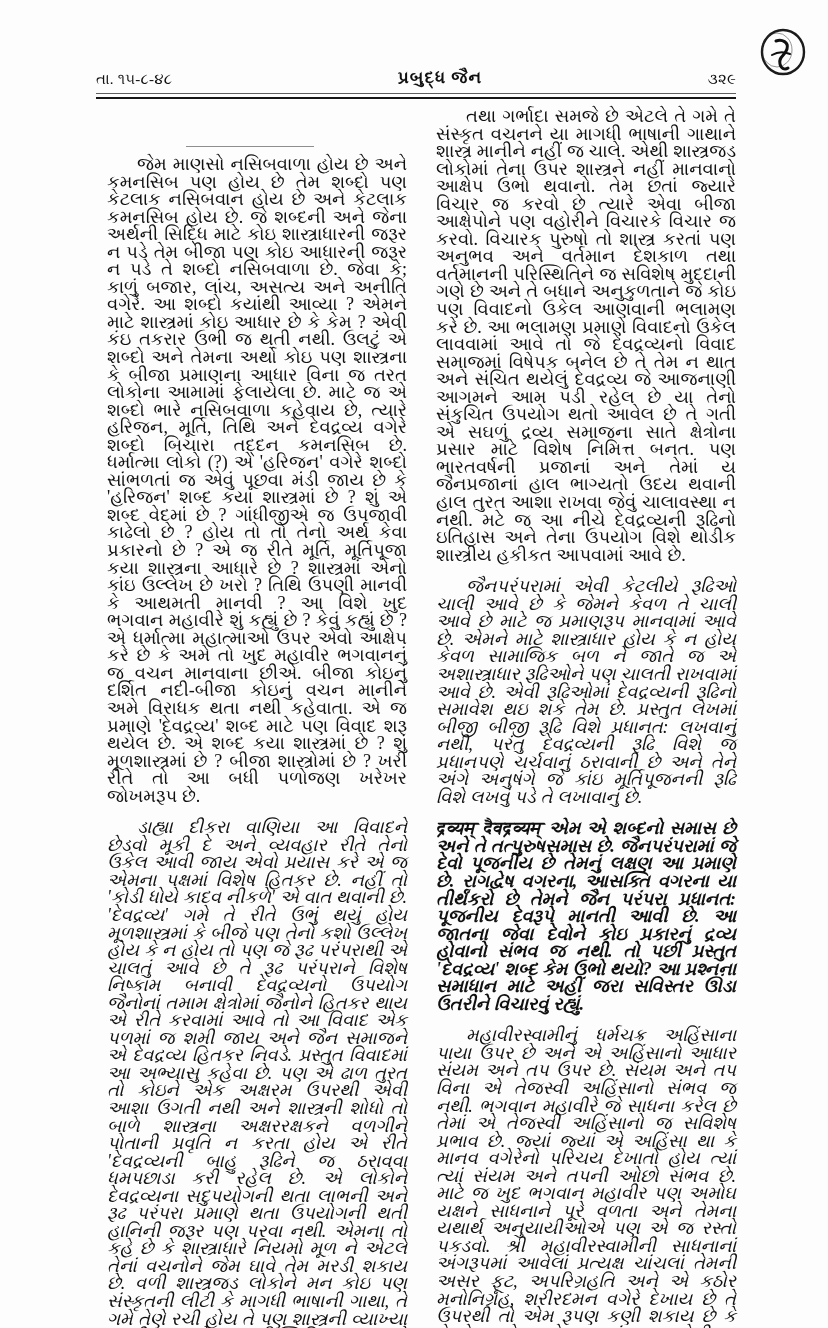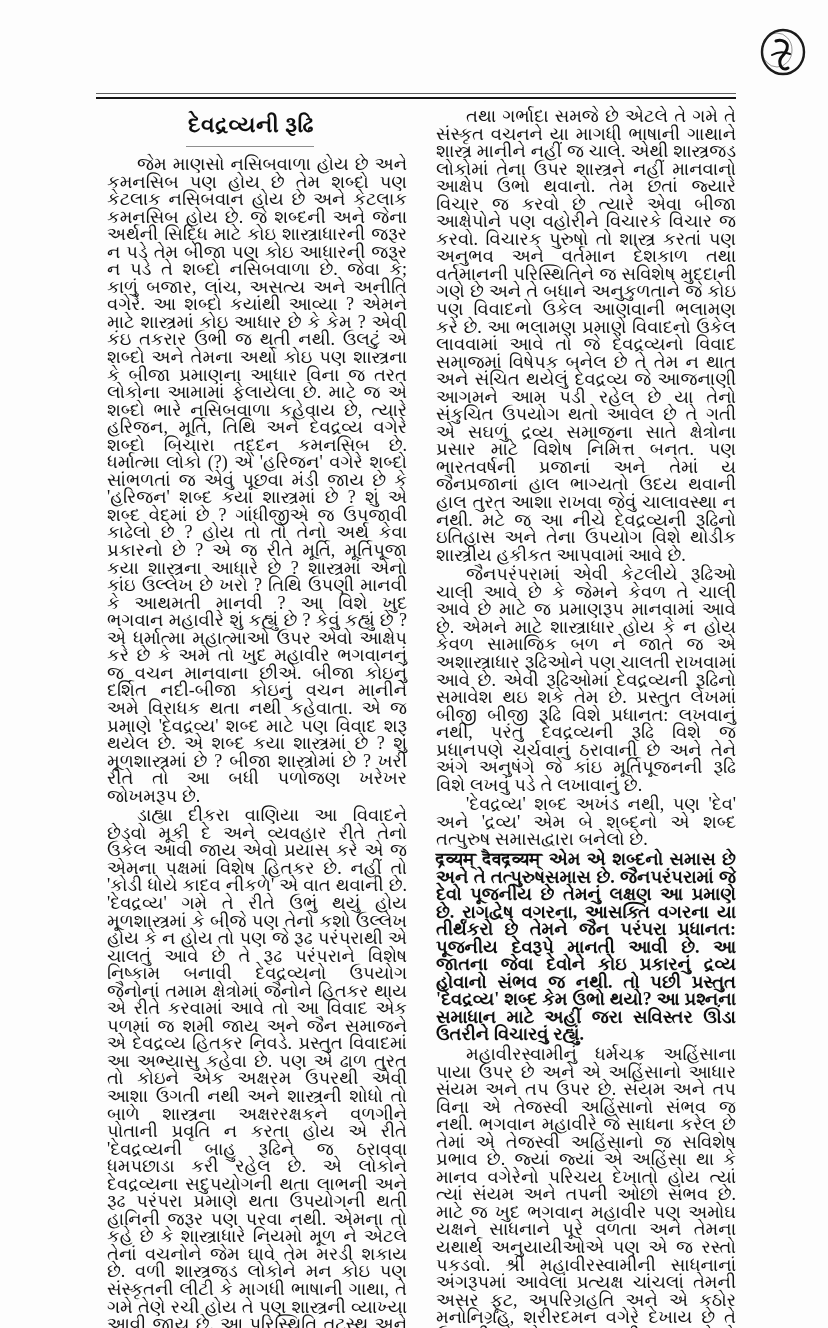--- a/index.html
+++ b/index.html
@@ -136,21 +136,21 @@
     margin: 0;
     text-align: justify;
     text-justify: inter-word;
     text-indent: 30px;
     font-size: 18px;
     line-height: 17.55px;
     letter-spacing: -.05px;
     word-spacing: .4px;
     hyphens: none;
   }
-  .col p + p { margin-top: 2px; }
+  .col p + p { margin-top: 14px; font-style: italic; }
   .col p.sanskrit {
     text-indent: 0;
     font-weight: 700;
   }
 
   
   .smudge {
     position: absolute;
     z-index: 1;
     opacity: .35;
@@ -169,37 +169,40 @@
 
   <div class="hand-mark">
     <svg viewBox="0 0 58 56" xmlns="http://www.w3.org/2000/svg">
       <ellipse cx="31" cy="28" rx="21" ry="22" fill="none" stroke="#1b1b1b" stroke-width="2.4"></ellipse>
       <ellipse cx="25" cy="26" rx="15" ry="17" fill="none" stroke="#2c2c2c" stroke-width="1" opacity=".5"></ellipse>
       <path d="M24 17 C30 15, 37 18, 35 25 C33 32, 26 33, 28 40 C29 45, 33 46, 36 44" fill="none" stroke="#101010" stroke-width="3" stroke-linecap="round"></path>
       <path d="M20 31 C25 28, 31 27, 38 30" fill="none" stroke="#101010" stroke-width="2" stroke-linecap="round"></path>
     </svg>
   </div>
 
+  <div class="masthead">
+    <span class="masthead-date">તા. ૧૫-૮-૪૮</span>
+    <span class="masthead-title">પ્રબુદ્ધ જૈન</span>
+    <span class="masthead-folio">૩૨૯</span>
+  </div>
   <div class="rule-thin"></div>
   <div class="rule-thick"></div>
 
-  <div class="article-title">દેવદ્રવ્યની રૂઢિ</div>
   <div class="title-rule"></div>
 
   <div class="columns">
 
     <div class="col col-left">
       <p>જેમ માણસો નસિબવાળા હોય છે અને કમનસિબ પણ હોય છે તેમ શબ્દો પણ કેટલાક નસિબવાન હોય છે અને કેટલાક કમનસિબ હોય છે. જે શબ્દની અને જેના અર્થની સિદ્ધિ માટે કોઇ શાસ્ત્રાધારની જરૂર ન પડે તેમ બીજા પણ કોઇ આધારની જરૂર ન પડે તે શબ્દો નસિબવાળા છે. જેવા કે; કાળું બજાર, લાંચ, અસત્ય અને અનીતિ વગેરે. આ શબ્દો કયાંથી આવ્યા ? એમને માટે શાસ્ત્રમાં કોઇ આધાર છે કે કેમ ? એવી કંઇ તકરાર ઉભી જ થતી નથી. ઉલટું એ શબ્દો અને તેમના અર્થો કોઇ પણ શાસ્ત્રના કે બીજા પ્રમાણના આધાર વિના જ તરત લોકોના આમામાં ફેલાયેલા છે. માટે જ એ શબ્દો ભારે નસિબવાળા કહેવાય છે, ત્યારે હરિજન, મૂર્તિ, તિથિ અને દેવદ્રવ્ય વગેરે શબ્દો બિચારા તદ્દન કમનસિબ છે. ધર્માત્મા લોકો (?) એ 'હરિજન' વગેરે શબ્દો સાંભળતાં જ એવું પૂછવા મંડી જાય છે કે 'હરિજન' શબ્દ કયા શાસ્ત્રમાં છે ? શું એ શબ્દ વેદમાં છે ? ગાંધીજીએ જ ઉપજાવી કાઢેલો છે ? હોય તો તો તેનો અર્થ કેવા પ્રકારનો છે ? એ જ રીતે મૂર્તિ, મૂર્તિપૂજા કયા શાસ્ત્રના આધારે છે ? શાસ્ત્રમાં એનો કાંઇ ઉલ્લેખ છે ખરો ? તિથિ ઉપણી માનવી કે આથમતી માનવી ? આ વિશે ખુદ ભગવાન મહાવીરે શું કહ્યું છે ? કેવું કહ્યું છે ? એ ધર્માત્મા મહાત્માઓ ઉપર એવો આક્ષેપ કરે છે કે અમે તો ખુદ મહાવીર ભગવાનનું જ વચન માનવાના છીએ. બીજા કોઇનું દર્શિત નદી-બીજા કોઇનું વચન માનીને અમે વિરાધક થતા નથી કહેવાતા. એ જ પ્રમાણે 'દેવદ્રવ્ય' શબ્દ માટે પણ વિવાદ શરૂ થયેલ છે. એ શબ્દ કયા શાસ્ત્રમાં છે ? શું મૂળશાસ્ત્રમાં છે ? બીજા શાસ્ત્રોમાં છે ? ખરી રીતે તો આ બધી પળોજણ ખરેખર જોખમરૂપ છે.</p>
       <p>ડાહ્યા દીકરા વાણિયા આ વિવાદને છેડવો મૂકી દે અને વ્યવહાર રીતે તેનો ઉકેલ આવી જાય એવો પ્રયાસ કરે એ જ એમના પક્ષમાં વિશેષ હિતકર છે. નહીં તો 'કોડી ધોયે કાદવ નીકળે' એ વાત થવાની છે. 'દેવદ્રવ્ય' ગમે તે રીતે ઉભું થયું હોય મૂળશાસ્ત્રમાં કે બીજે પણ તેનો કશો ઉલ્લેખ હોય કે ન હોય તો પણ જે રૂઢ પરંપરાથી એ ચાલતું આવે છે તે રૂઢ પરંપરાને વિશેષ નિષ્કામ બનાવી દેવદ્રવ્યનો ઉપયોગ જૈનોનાં તમામ ક્ષેત્રોમાં જૈનોને હિતકર થાય એ રીતે કરવામાં આવે તો આ વિવાદ એક પળમાં જ શમી જાય અને જૈન સમાજને એ દેવદ્રવ્ય હિતકર નિવડે. પ્રસ્તુત વિવાદમાં આ અભ્યાસુ કહેવા છે. પણ એ ઢાળ તુરત તો કોઇને એક અક્ષરમ ઉપરથી એવી આશા ઉગતી નથી અને શાસ્ત્રની શોધો તો બાળે શાસ્ત્રના અક્ષરરક્ષકને વળગીને પોતાની પ્રવૃતિ ન કરતા હોય એ રીતે 'દેવદ્રવ્યની બાહુ રૂઢિને જ ઠરાવવા ધમપછાડા કરી રહેલ છે. એ લોકોને દેવદ્રવ્યના સદુપયોગની થતા લાભની અને રૂઢ પરંપરા પ્રમાણે થતા ઉપયોગની થતી હાનિની જરૂર પણ પરવા નથી. એમના તો કહે છે કે શાસ્ત્રાધારે નિયમો મૂળ ને એટલે તેનાં વચનોને જેમ ઘાવે તેમ મરડી શકાય છે. વળી શાસ્ત્રજડ લોકોને મન કોઇ પણ સંસ્કૃતની લીટી કે માગધી ભાષાની ગાથા, તે ગમે તેણે રચી હોય તે પણ શાસ્ત્રની વ્યાખ્યા આવી જાય છે. આ પરિસ્થિતિ તટસ્થ અને ઇતિહાસદૃષ્ટિપ્રધાન વિચારક માટે ભારે જોખમરૂપ છે. એ વિચારક તો શાસ્ત્રની વ્યાખ્યા</p>
     </div>
 
     <div class="col col-right">
       <p>તથા ગર્ભાદા સમજે છે એટલે તે ગમે તે સંસ્કૃત વચનને યા માગધી ભાષાની ગાથાને શાસ્ત્ર માનીને નહીં જ ચાલે. એથી શાસ્ત્રજડ લોકોમાં તેના ઉપર શાસ્ત્રને નહીં માનવાનો આક્ષેપ ઉભો થવાનો. તેમ છતાં જ્યારે વિચાર જ કરવો છે ત્યારે એવા બીજા આક્ષેપોને પણ વહોરીને વિચારકે વિચાર જ કરવો. વિચારક પુરુષો તો શાસ્ત્ર કરતાં પણ અનુભવ અને વર્તમાન દેશકાળ તથા વર્તમાનની પરિસ્થિતિને જ સવિશેષ મુદ્દાની ગણે છે અને તે બધાને અનુકુળતાને જ કોઇ પણ વિવાદનો ઉકેલ આણવાની ભલામણ કરે છે. આ ભલામણ પ્રમાણે વિવાદનો ઉકેલ લાવવામાં આવે તો જે દેવદ્રવ્યનો વિવાદ સમાજમાં વિષેપક બનેલ છે તે તેમ ન થાત અને સંચિત થયેલું દેવદ્રવ્ય જે આજનાણી આગમને આમ પડી રહેલ છે યા તેનો સંકુચિત ઉપયોગ થતો આવેલ છે તે ગતી એ સઘળું દ્રવ્ય સમાજના સાતે ક્ષેત્રોના પ્રસાર માટે વિશેષ નિમિત્ત બનત. પણ ભારતવર્ષની પ્રજાનાં અને તેમાં ય જૈનપ્રજાનાં હાલ ભાગ્યતો ઉદય થવાની હાલ તુરત આશા રાખવા જેવું ચાલાવસ્થા ન નથી. મટે જ આ નીચે દેવદ્રવ્યની રૂઢિનો ઇતિહાસ અને તેના ઉપયોગ વિશે થોડીક શાસ્ત્રીય હકીકત આપવામાં આવે છે.</p>
       <p>જૈનપરંપરામાં એવી કેટલીયે રૂઢિઓ ચાલી આવે છે કે જેમને કેવળ તે ચાલી આવે છે માટે જ પ્રમાણરૂપ માનવામાં આવે છે. એમને માટે શાસ્ત્રાધાર હોય કે ન હોય કેવળ સામાજિક બળ ને જાતે જ એ અશાસ્ત્રાધાર રૂઢિઓને પણ ચાલતી રાખવામાં આવે છે. એવી રૂઢિઓમાં દેવદ્રવ્યની રૂઢિનો સમાવેશ થઇ શકે તેમ છે. પ્રસ્તુત લેખમાં બીજી બીજી રૂઢિ વિશે પ્રધાનત: લખવાનું નથી, પરંતુ દેવદ્રવ્યની રૂઢિ વિશે જ પ્રધાનપણે ચર્ચવાનું ઠરાવાની છે અને તેને અંગે અનુષંગે જે કાંઇ મૂર્તિપૂજનની રૂઢિ વિશે લખવું પડે તે લખાવાનું છે.</p>
-      <p>'દેવદ્રવ્ય' શબ્દ અખંડ નથી, પણ 'દેવ' અને 'દ્રવ્ય' એમ બે શબ્દનો એ શબ્દ તત્પુરુષ સમાસદ્વારા બનેલો છે.</p>
       <p class="sanskrit">द्रव्यम् दैवद्रव्यम् એમ એ શબ્દનો સમાસ છે અને તે તત્પુરુષસમાસ છે. જૈનપરંપરામાં જે દેવો પૂજનીય છે તેમનું લક્ષણ આ પ્રમાણે છે. રાગદ્વેષ વગરના, આસક્તિ વગરના યા તીર્થંકરો છે તેમને જૈન પરંપરા પ્રધાનત: પૂજનીય દેવરૂપે માનતી આવી છે. આ જાતના જેવા દેવોને કોઇ પ્રકારનું દ્રવ્ય હોવાનો સંભવ જ નથી. તો પછી પ્રસ્તુત 'દેવદ્રવ્ય' શબ્દ કેમ ઉભો થયો? આ પ્રશ્નના સમાધાન માટે અહીં જરા સવિસ્તર ઊંડા ઉતરીને વિચારવું રહ્યું.</p>
       <p>મહાવીરસ્વામીનું ધર્મચક્ર અહિંસાના પાયા ઉપર છે અને એ અહિંસાનો આધાર સંયમ અને તપ ઉપર છે. સંયમ અને તપ વિના એ તેજસ્વી અહિંસાનો સંભવ જ નથી. ભગવાન મહાવીરે જે સાધના કરેલ છે તેમાં એ તેજસ્વી અહિંસાનો જ સવિશેષ પ્રભાવ છે. જ્યાં જ્યાં એ અહિંસા થા કે માનવ વગેરેનો પરિચય દેખાતો હોય ત્યાં ત્યાં સંયમ અને તપની ઓછો સંભવ છે. માટે જ ખુદ ભગવાન મહાવીર પણ અમોઘ યક્ષને સાધનાને પૂરે વળતા અને તેમના યથાર્થ અનુયાયીઓએ પણ એ જ રસ્તો પકડવો. શ્રી મહાવીરસ્વામીની સાધનાનાં અંગરૂપમાં આવેલાં પ્રત્યક્ષ ચાંચલાં તેમની અસર ફૂટ, અપરિગ્રહતિ અને એ કઠોર મનોનિગ્રહ, શરીરદમન વગેરે દેખાય છે તે ઉપરથી તો એમ રૂપણ કણી શકાય છે કે તેઓ અગોર માટે પ્રકરણું દ્રવ્ય એની જ એક શ્રમમ ? તેમ તેઓ ખુદ સેવા દ્રવ્યનો ઉપદેશ કરે એ પણ કેમ કહેવાય ? હા, એમણે રચાયેલ છે માટે એમનું શાસન કહેવાય, એમનો સંઘ કહેવાય. જેમાં એમની વાણીનો અર્થરૂપે કે શબ્દરૂપે સંબદ્ધ છે તે શાસ્ત્રો એમનાં કહેવાય. પણ જે ધન, આણુશણ, ખેતર કે વાડી વગેરે પરિગ્રહનો સંબંધ એમની સાથે કોઇ રીતે</p>
     </div>
 
   </div>
 
   <div class="smudge smudge-a">···</div>
   <div class="smudge smudge-b">···</div>
 
 </div>

